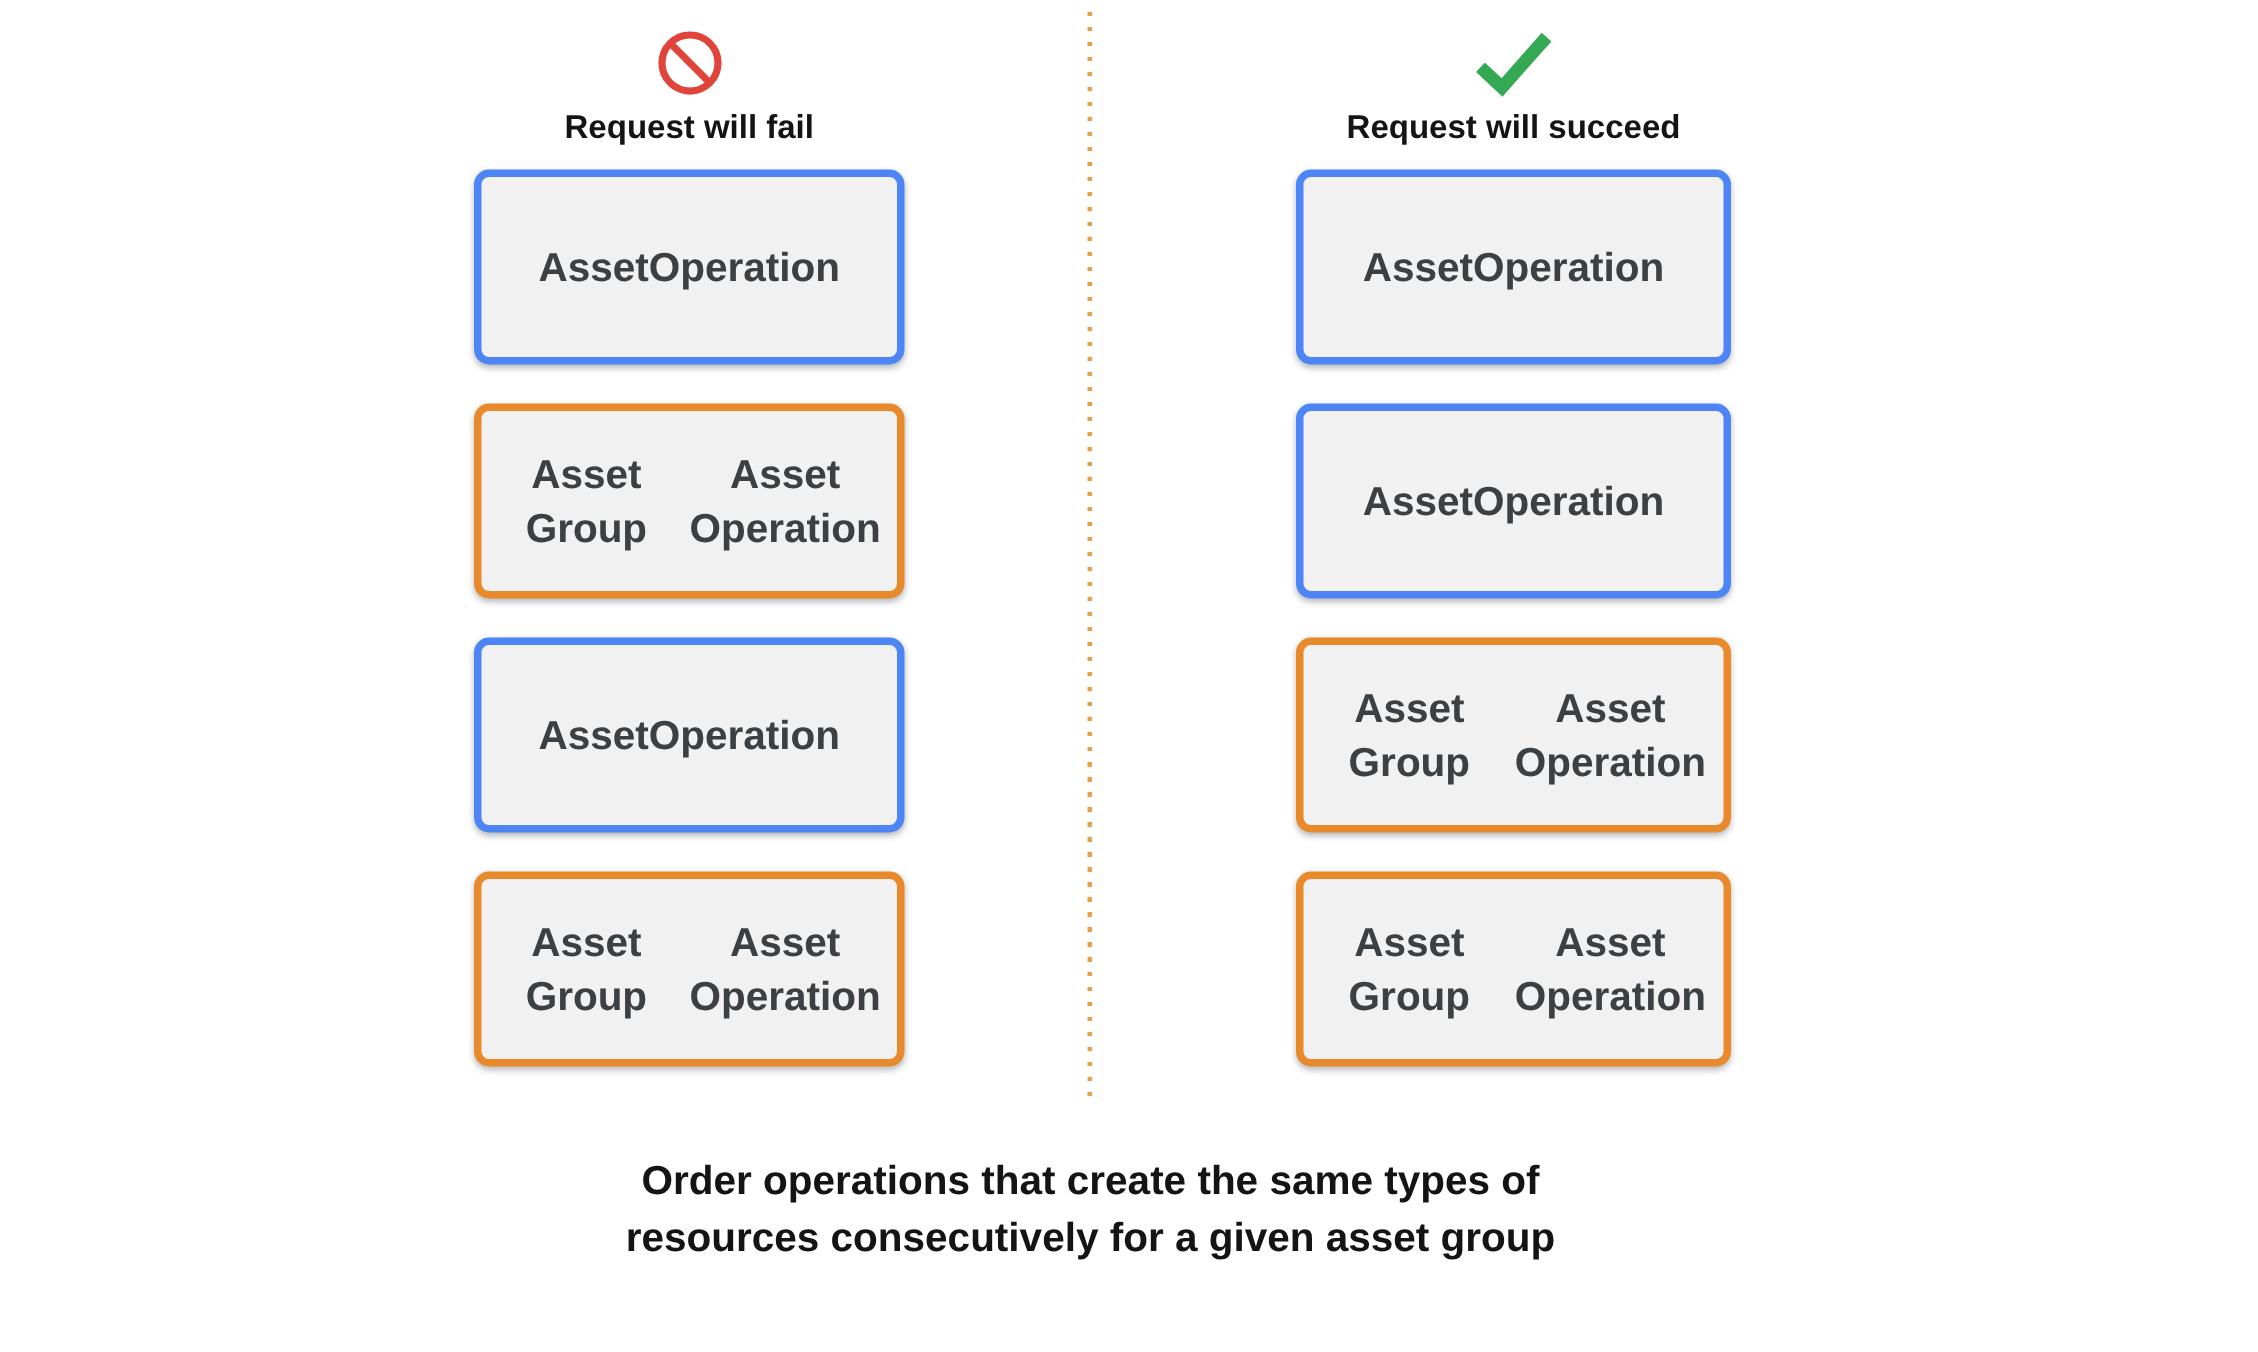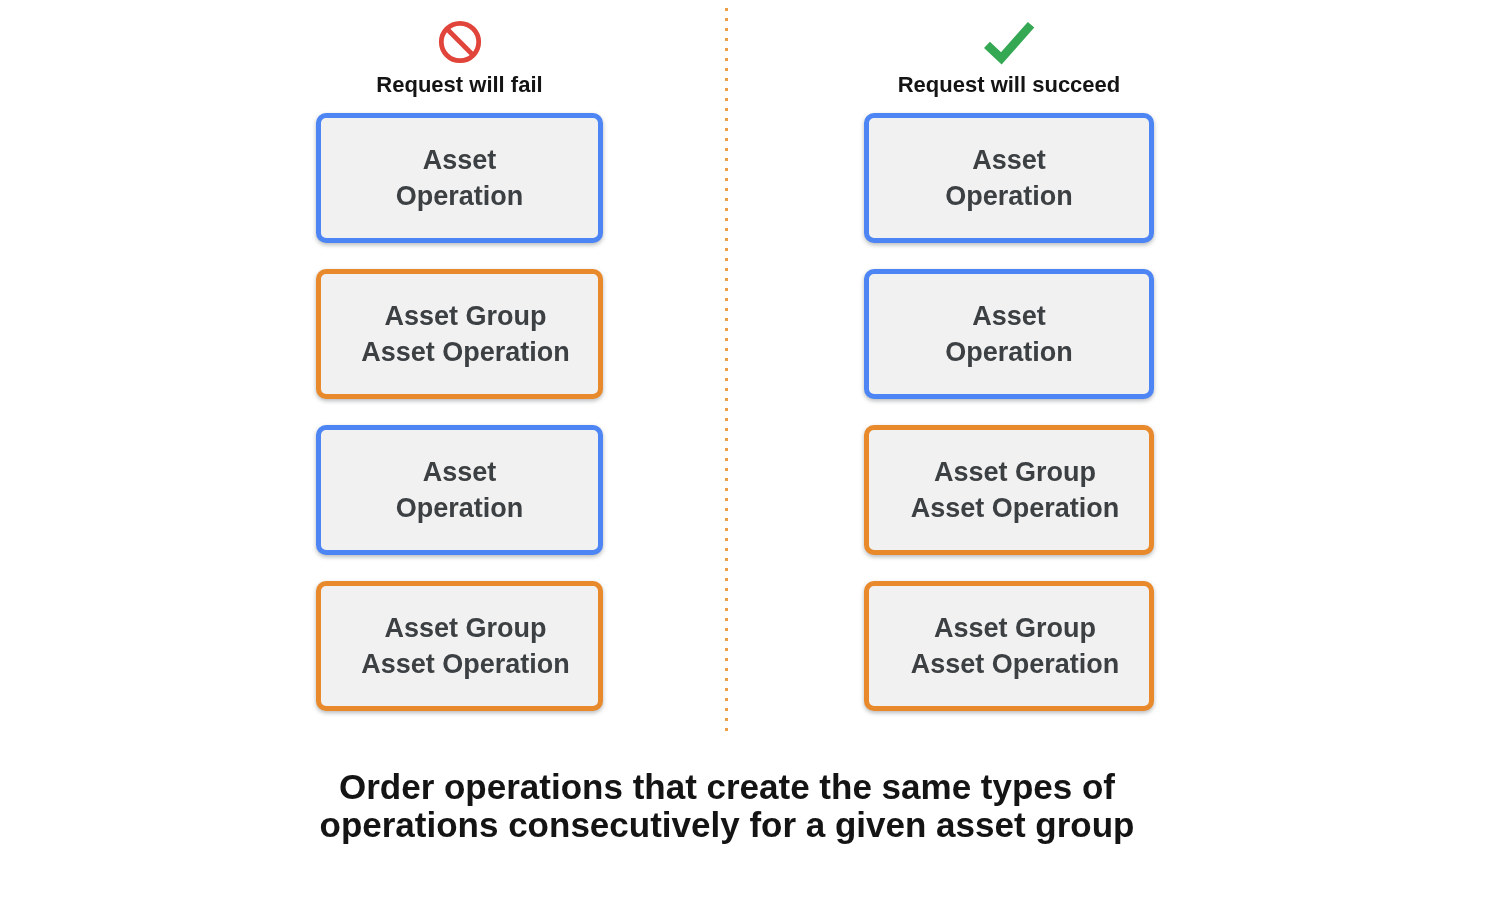--- a/index.html
+++ b/index.html
@@ -40,21 +40,21 @@
     white-space: nowrap;
   }
   .box {
     box-sizing: border-box;
     width: 100%;
     height: 130px;
     margin-bottom: 26px;
     border-radius: 10px;
     background: #f1f1f1;
     display: flex;
-    flex-direction: column;
+    flex-direction: row;
     align-items: center;
     justify-content: center;
     text-align: center;
     font-size: 27px;
     font-weight: bold;
     color: #3c4043;
     line-height: 36px;
     box-shadow: 0 2px 4px rgba(95, 99, 104, 0.45);
   }
   .box.blue   { border: 5px solid #4d86f4; }
@@ -72,21 +72,21 @@
       transparent 3px,
       transparent 10px
     );
   }
   .caption {
     position: absolute;
     top: 768px;
     left: 0;
     width: 1454px;
     text-align: center;
-    font-size: 35px;
+    font-size: 27px;
     font-weight: bold;
     color: #141414;
     line-height: 38px;
   }
 </style>
 </head>
 <body>
 
 <div class="canvas">
 
@@ -140,16 +140,16 @@
       <span>Asset Operation</span>
     </div>
     <div class="box orange">
       <span>Asset Group</span>
       <span>Asset Operation</span>
     </div>
   </div>
 
   <div class="caption">
     <div>Order operations that create the same types of</div>
-    <div>operations consecutively for a given asset group</div>
+    <div>resources consecutively for a given asset group</div>
   </div>
 
 </div>
 
 </body></html>

